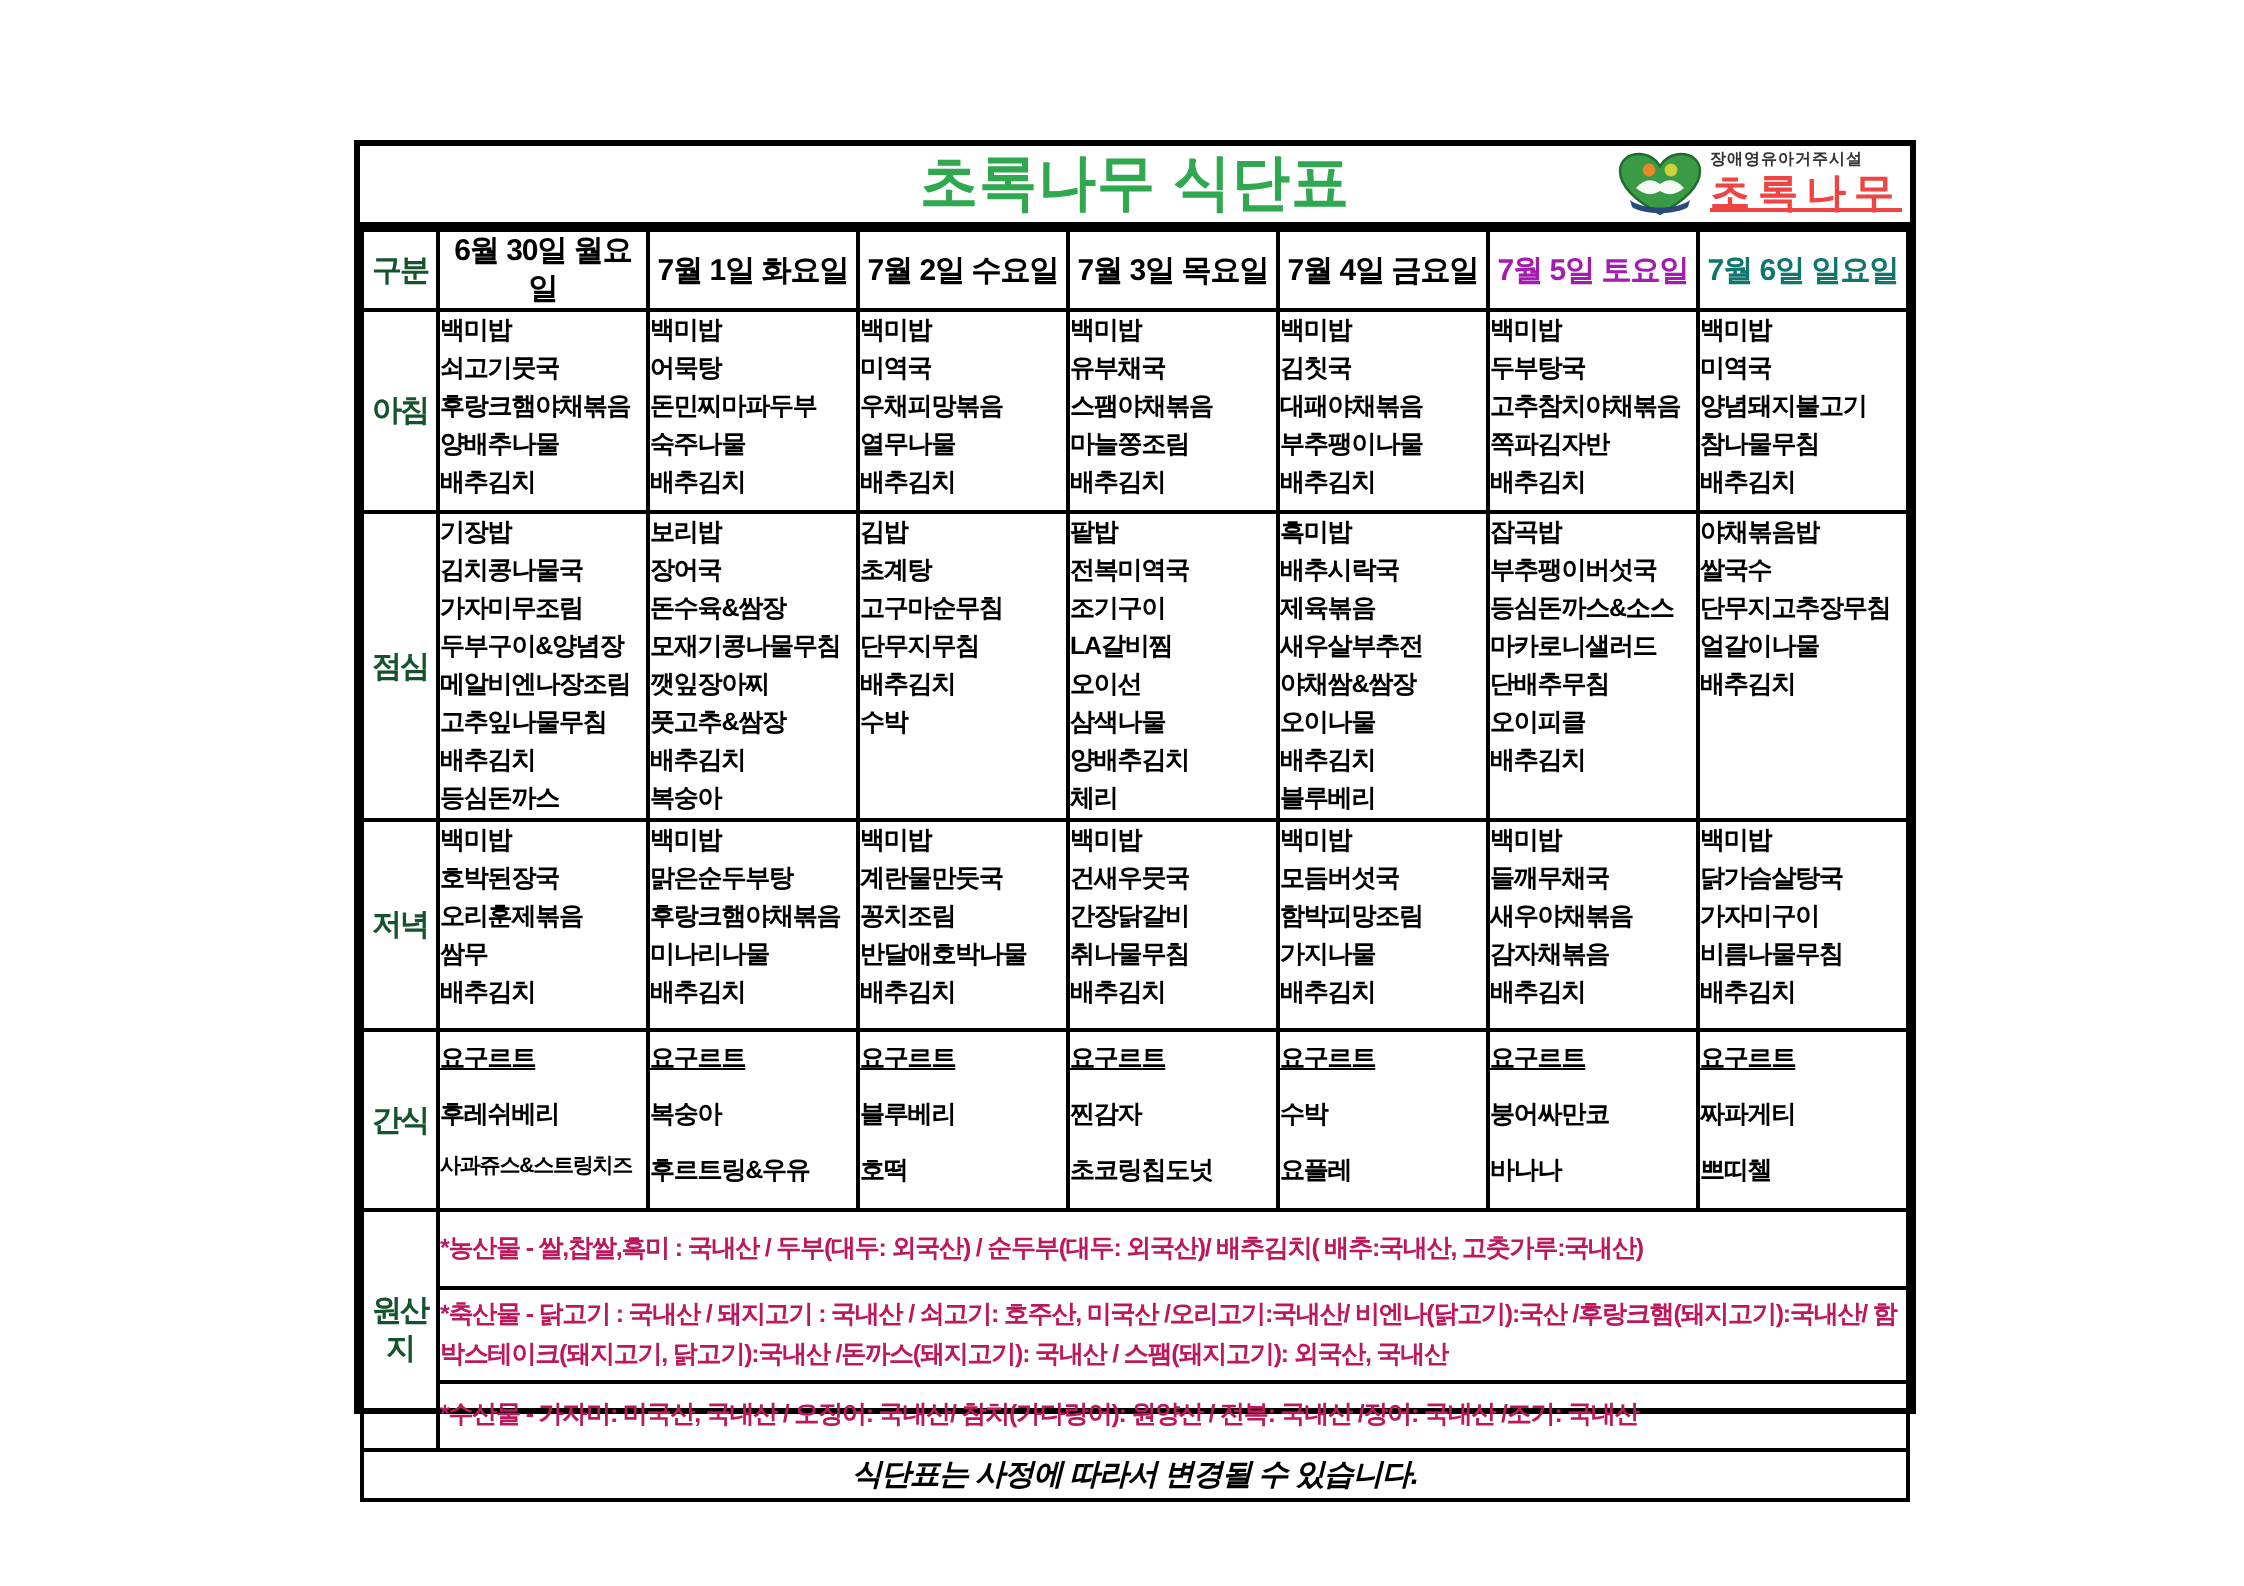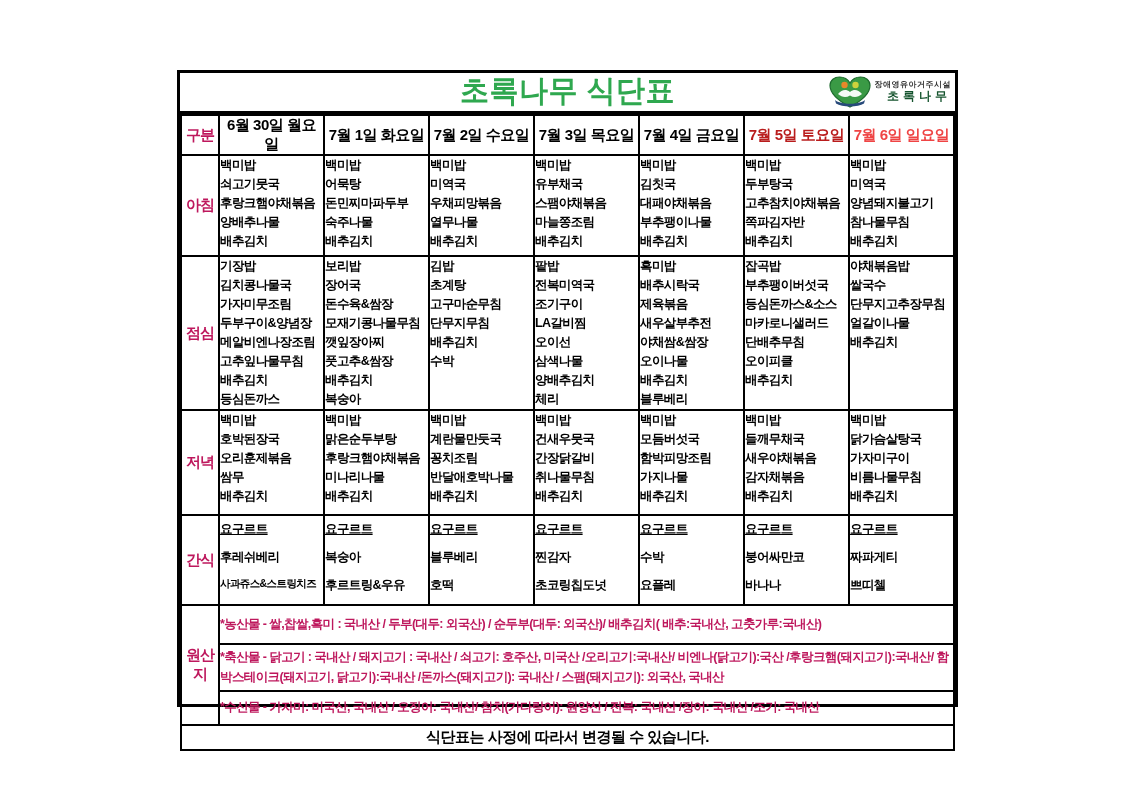--- a/index.html
+++ b/index.html
@@ -22,40 +22,40 @@
   }
   .page-title{
     font-size:29px;font-weight:800;color:#2fa84f;letter-spacing:0.5px;
     transform:scaleY(1.05);
   }
   .logo{
     position:absolute;right:2px;top:2px;height:34px;
     display:flex;align-items:center;gap:4px;padding:0 2px;
   }
   .logo-emblem{width:42px;height:33px;flex:0 0 auto;}
-  .logo-text{display:flex;flex-direction:column;align-items:flex-end;line-height:1.1;}
+  .logo-text{display:flex;flex-direction:column;align-items:flex-start;line-height:1.1;}
   .logo-facility{font-size:8px;font-weight:700;color:#333;letter-spacing:0.5px;}
-  .logo-name{font-size:12px;font-weight:800;color:#14532d;letter-spacing:4px;margin-top:1px;}
+  .logo-name{font-size:20px;font-weight:800;color:#ef4444;letter-spacing:4px;margin-top:1px;text-decoration:underline;}
 
   
   table.menu{width:100%;border-collapse:collapse;table-layout:fixed;}
   table.menu col.c-label{width:38px;}
   table.menu th,table.menu td{
     border:2px solid #000;box-sizing:border-box;padding:0;
   }
   thead th{
     height:24px;font-size:15px;font-weight:800;text-align:center;
     letter-spacing:-0.5px;color:#000;vertical-align:middle;border-bottom-width:3px;
   }
-  thead th.sat{color:#b91c1c;}
-  thead th.sun{color:#ef4444;margin-left:23px;}
+  thead th.sat{color:#a21caf;}
+  thead th.sun{color:#0f766e;margin-left:23px;}
 
   .row-label{
     font-size:15px;font-weight:800;text-align:center;vertical-align:middle;
-    letter-spacing:-1px;color:#be185d;
+    letter-spacing:-1px;color:#14532d;
   }
   .menu-cell{
     vertical-align:top;text-align:left;
     padding:3px 2px 2px 5px;
     font-size:12.5px;font-weight:700;line-height:1.52;letter-spacing:-0.6px;color:#000;
   }
   .menu-line{white-space:nowrap;}
 
   tr.row-breakfast{height:101px;}
   tr.row-lunch{height:142px;}
@@ -68,21 +68,21 @@
   tr.row-snack td:nth-child(2) .menu-line:nth-child(3){font-size:10.5px;}
 
   tr.row-origin-1{height:39px;}
   tr.row-origin-2{height:47px;}
   tr.row-origin-3{height:34px;}
   .origin-cell{
     vertical-align:middle;font-size:12.5px;font-weight:700;letter-spacing:-0.6px;
     padding:2px 10px;line-height:1.55;color:#be185d;
   }
 
-  tr.row-footer{height:25px;}
+  tr.row-footer{height:25px;font-style:italic;}
   .footer-cell{
     text-align:center;vertical-align:middle;
     font-size:15px;font-weight:800;letter-spacing:-0.5px;color:#000;
   }
 </style>
 </head>
 <body>
 
 <div class="sheet">
   <div class="menu-table-wrap">

